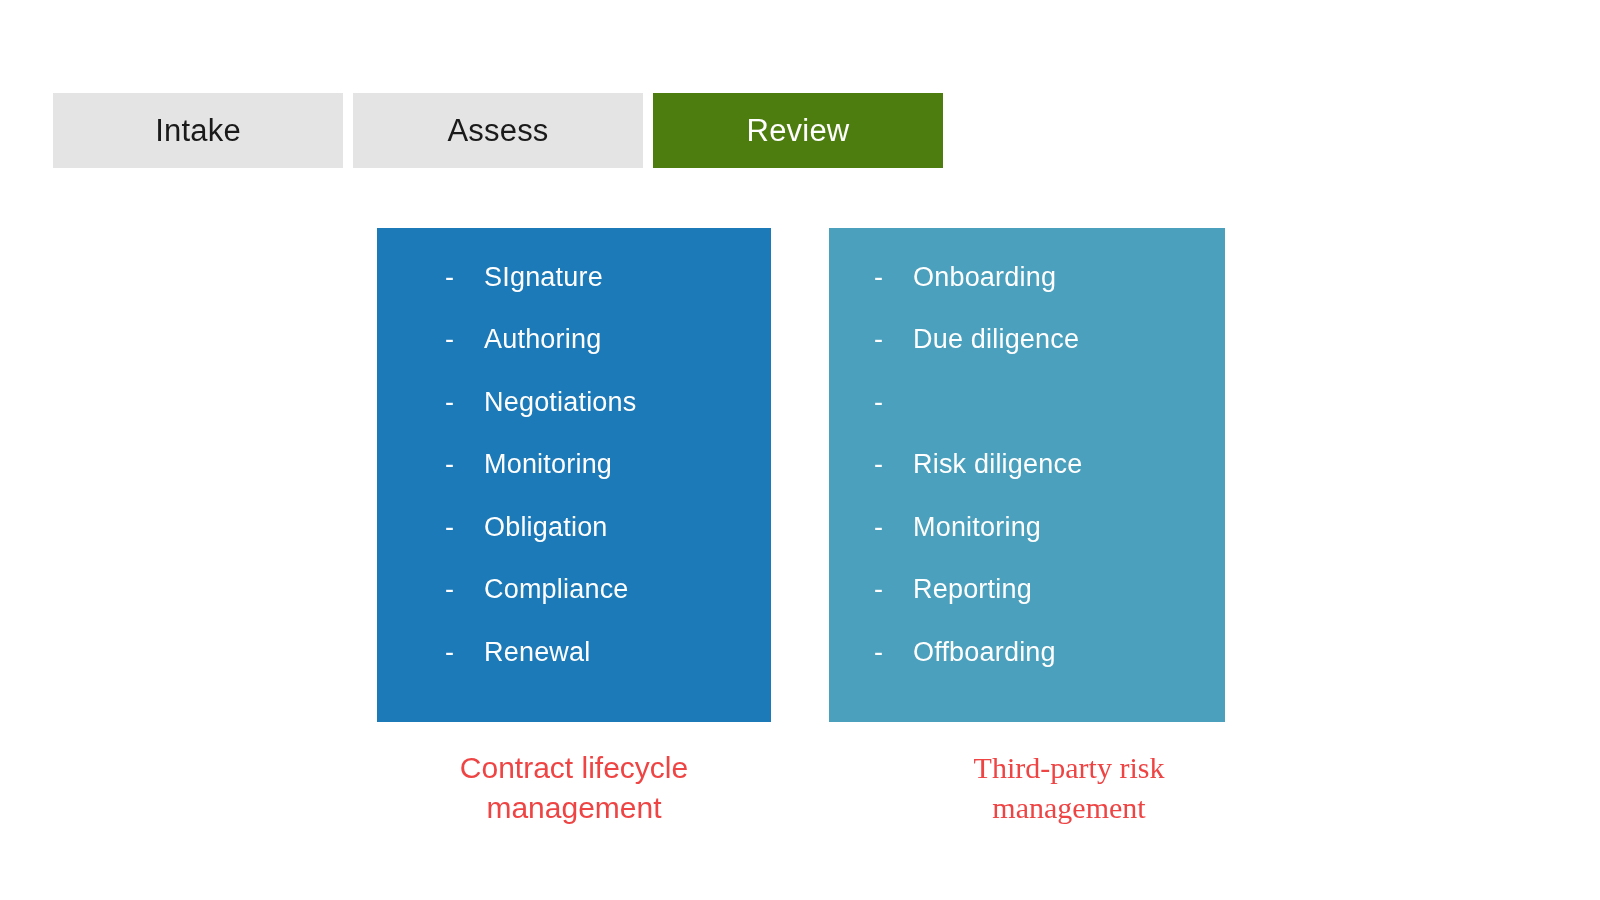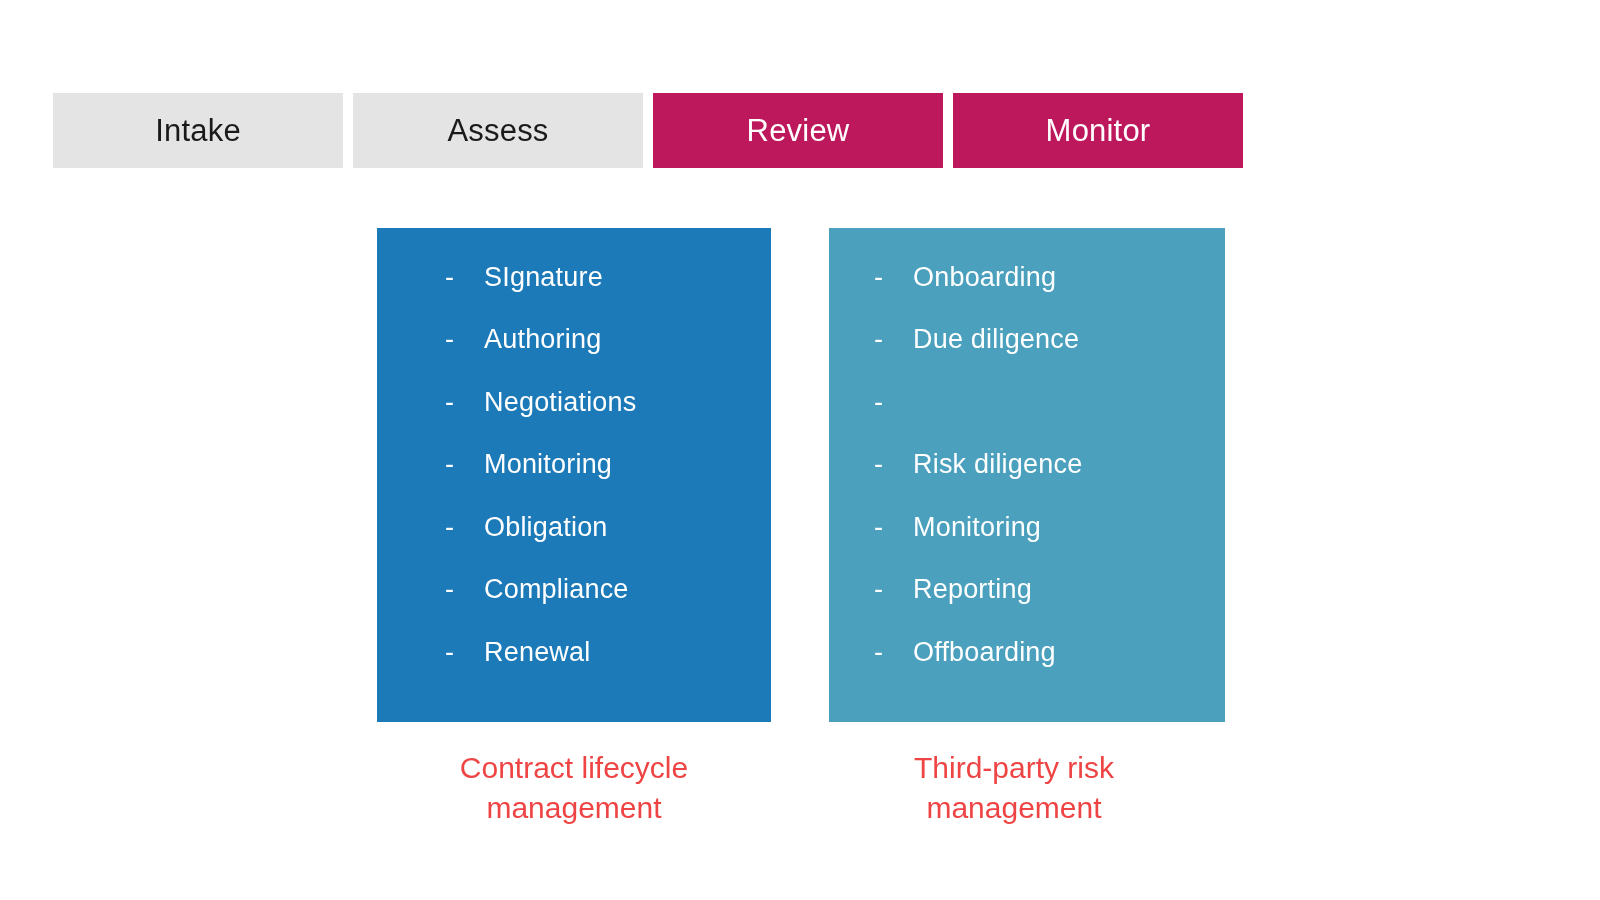--- a/index.html
+++ b/index.html
@@ -14,21 +14,21 @@
     display: flex; gap: 10px;
   }
   .stage {
     width: 290px; height: 75px;
     display: flex; align-items: center; justify-content: center;
     font-size: 31px; letter-spacing: 0.2px;
     background: #e4e4e4; color: #1a1a1a;
     cursor: default;
   }
   .stage.active {
-    background: #be185d; color: #ffffff;
+    background: #4d7c0f; color: #ffffff;
   }
 
   
   .panel {
     position: absolute; top: 228px; height: 494px;
     color: #ffffff;
   }
   .panel.blue { left: 377px; width: 394px; background: #1d7ab8; }
   .panel.teal { left: 829px; width: 396px; background: #4aa0bd; }
 
@@ -43,32 +43,31 @@
   .panel.teal li { padding-left: 45px; }
   .panel .dash { width: 14px; flex: 0 0 14px; }
 
   
   .caption {
     position: absolute; top: 748px;
     font-size: 30px; line-height: 40px;
     color: #ef4444; text-align: center;
   }
   .caption.blue-cap { left: 377px; width: 394px; }
-  .caption.teal-cap { left: 816px; width: 396px; }
+  .caption.teal-cap { left: 871px; width: 396px; font-family: Liberation Serif, serif; }
 </style>
 </head>
 <body>
 
 <div class="canvas">
 
   <div class="stage-row">
     <div class="stage">Intake</div>
     <div class="stage">Assess</div>
     <div class="stage active">Review</div>
-    <div class="stage active">Monitor</div>
   </div>
 
   <div class="panel blue">
     <ul>
       <li>
         <span class="dash">-</span>
         <span>SIgnature</span>
       </li>
       <li>
         <span class="dash">-</span>

